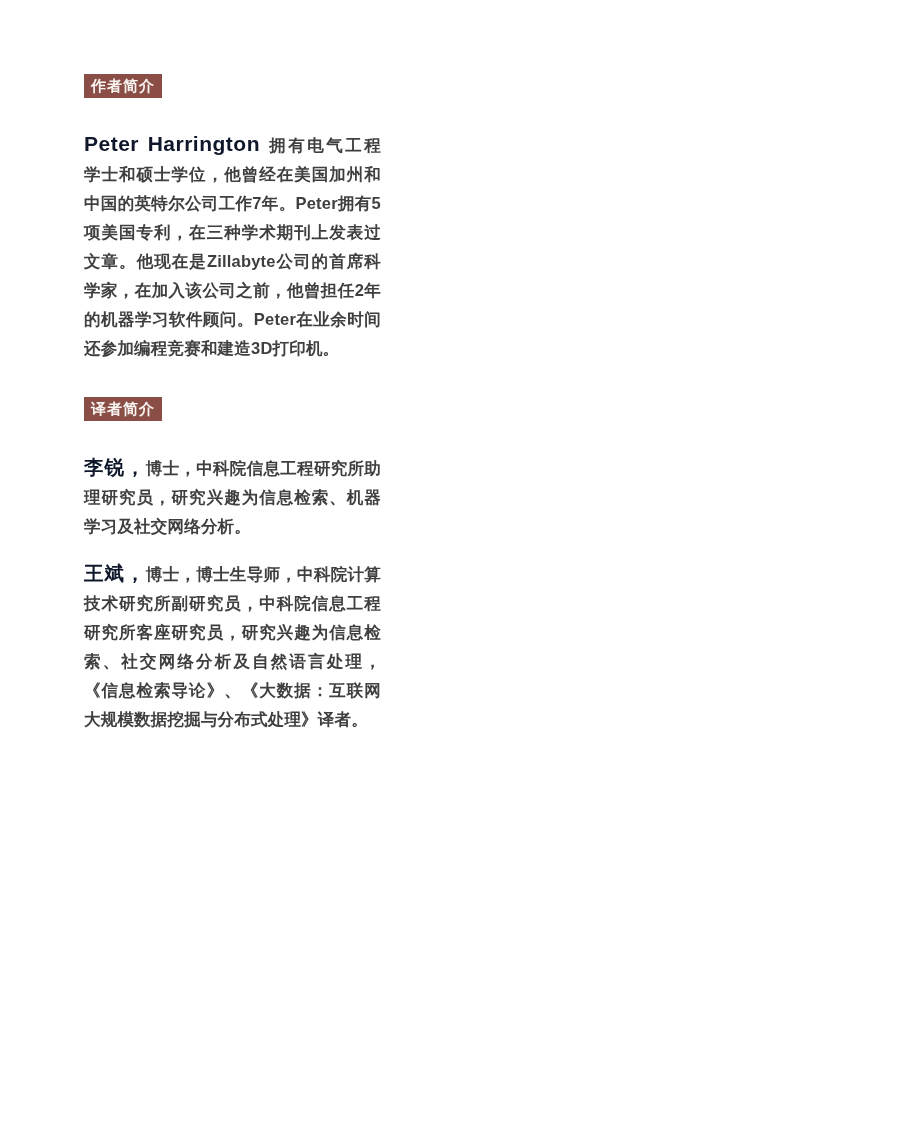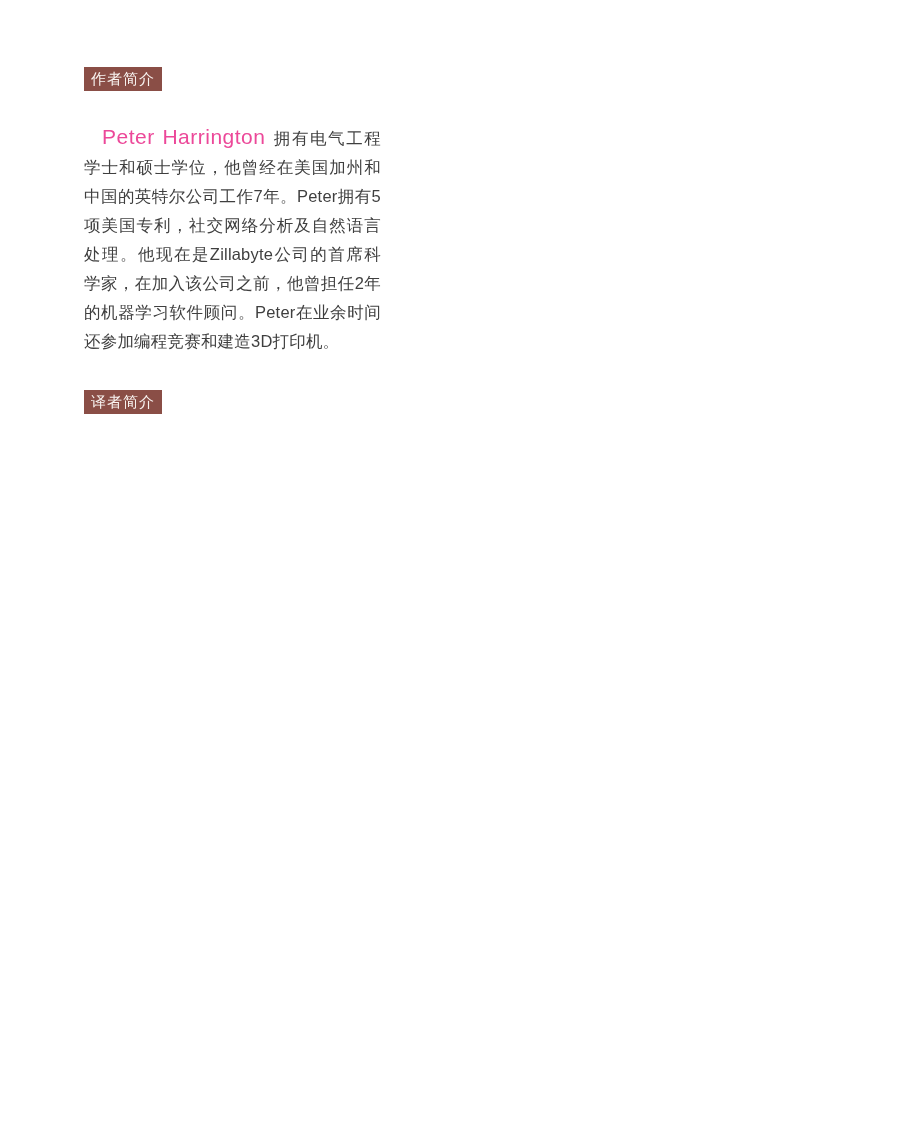--- a/index.html
+++ b/index.html
@@ -9,22 +9,23 @@
     width: 899px;
     height: 1122px;
     background: #ffffff;
     margin: 0 auto;
     overflow: hidden;
     font-family: "Liberation Sans", "DejaVu Sans", sans-serif;
   }
   .content {
     position: absolute;
     left: 84px;
-    top: 67px;
+    top: 74px;
     width: 297px;
+    font-weight: bold;
   }
   .badge {
     display: inline-block;
     background: #8a4e46;
     color: #f9f4f1;
     font-size: 15px;
     line-height: 1;
     padding: 4px 7px 5px 7px;
     letter-spacing: 1px;
   }
@@ -34,48 +35,53 @@
     font-size: 16.5px;
     line-height: 29px;
     color: #3f3f3f;
     text-align: justify;
     letter-spacing: 0.2px;
   }
   .author-bio { margin-bottom: 34px; }
   .translator-bio { margin-bottom: 18px; }
   .translator-bio:last-child { margin-bottom: 0; }
   .name {
-    color: #ec4899;
-    margin-left: 18px;
+    color: #0f172a;
   }
   .name-latin {
     font-size: 21px;
     margin-right: 7px;
     letter-spacing: 0.5px;
   }
   .name-cn {
     font-size: 19.5px;
     letter-spacing: 1px;
   }
 </style>
 </head>
 <body>
 
 <div class="page">
   <div class="content">
 
     <section>
       <span class="badge badge-author">作者简介</span>
       <p class="bio author-bio">
-        <span class="name name-latin">Peter Harrington</span><span>拥有电气工程学士和硕士学位，他曾经在美国加州和中国的英特尔公司工作7年。Peter拥有5项美国专利，社交网络分析及自然语言处理。他现在是Zillabyte公司的首席科学家，在加入该公司之前，他曾担任2年的机器学习软件顾问。Peter在业余时间还参加编程竞赛和建造3D打印机。</span>
+        <span class="name name-latin">Peter Harrington</span><span>拥有电气工程学士和硕士学位，他曾经在美国加州和中国的英特尔公司工作7年。Peter拥有5项美国专利，在三种学术期刊上发表过文章。他现在是Zillabyte公司的首席科学家，在加入该公司之前，他曾担任2年的机器学习软件顾问。Peter在业余时间还参加编程竞赛和建造3D打印机。</span>
       </p>
     </section>
 
     <section>
       <span class="badge badge-translator">译者简介</span>
 
+      <p class="bio translator-bio">
+        <span class="name name-cn">李锐，</span><span>博士，中科院信息工程研究所助理研究员，研究兴趣为信息检索、机器学习及社交网络分析。</span>
+      </p>
 
 
 
+      <p class="bio translator-bio">
+        <span class="name name-cn">王斌，</span><span>博士，博士生导师，中科院计算技术研究所副研究员，中科院信息工程研究所客座研究员，研究兴趣为信息检索、社交网络分析及自然语言处理，《信息检索导论》、《大数据：互联网大规模数据挖掘与分布式处理》译者。</span>
+      </p>
     </section>
 
   </div>
 </div>
 
 </body></html>

